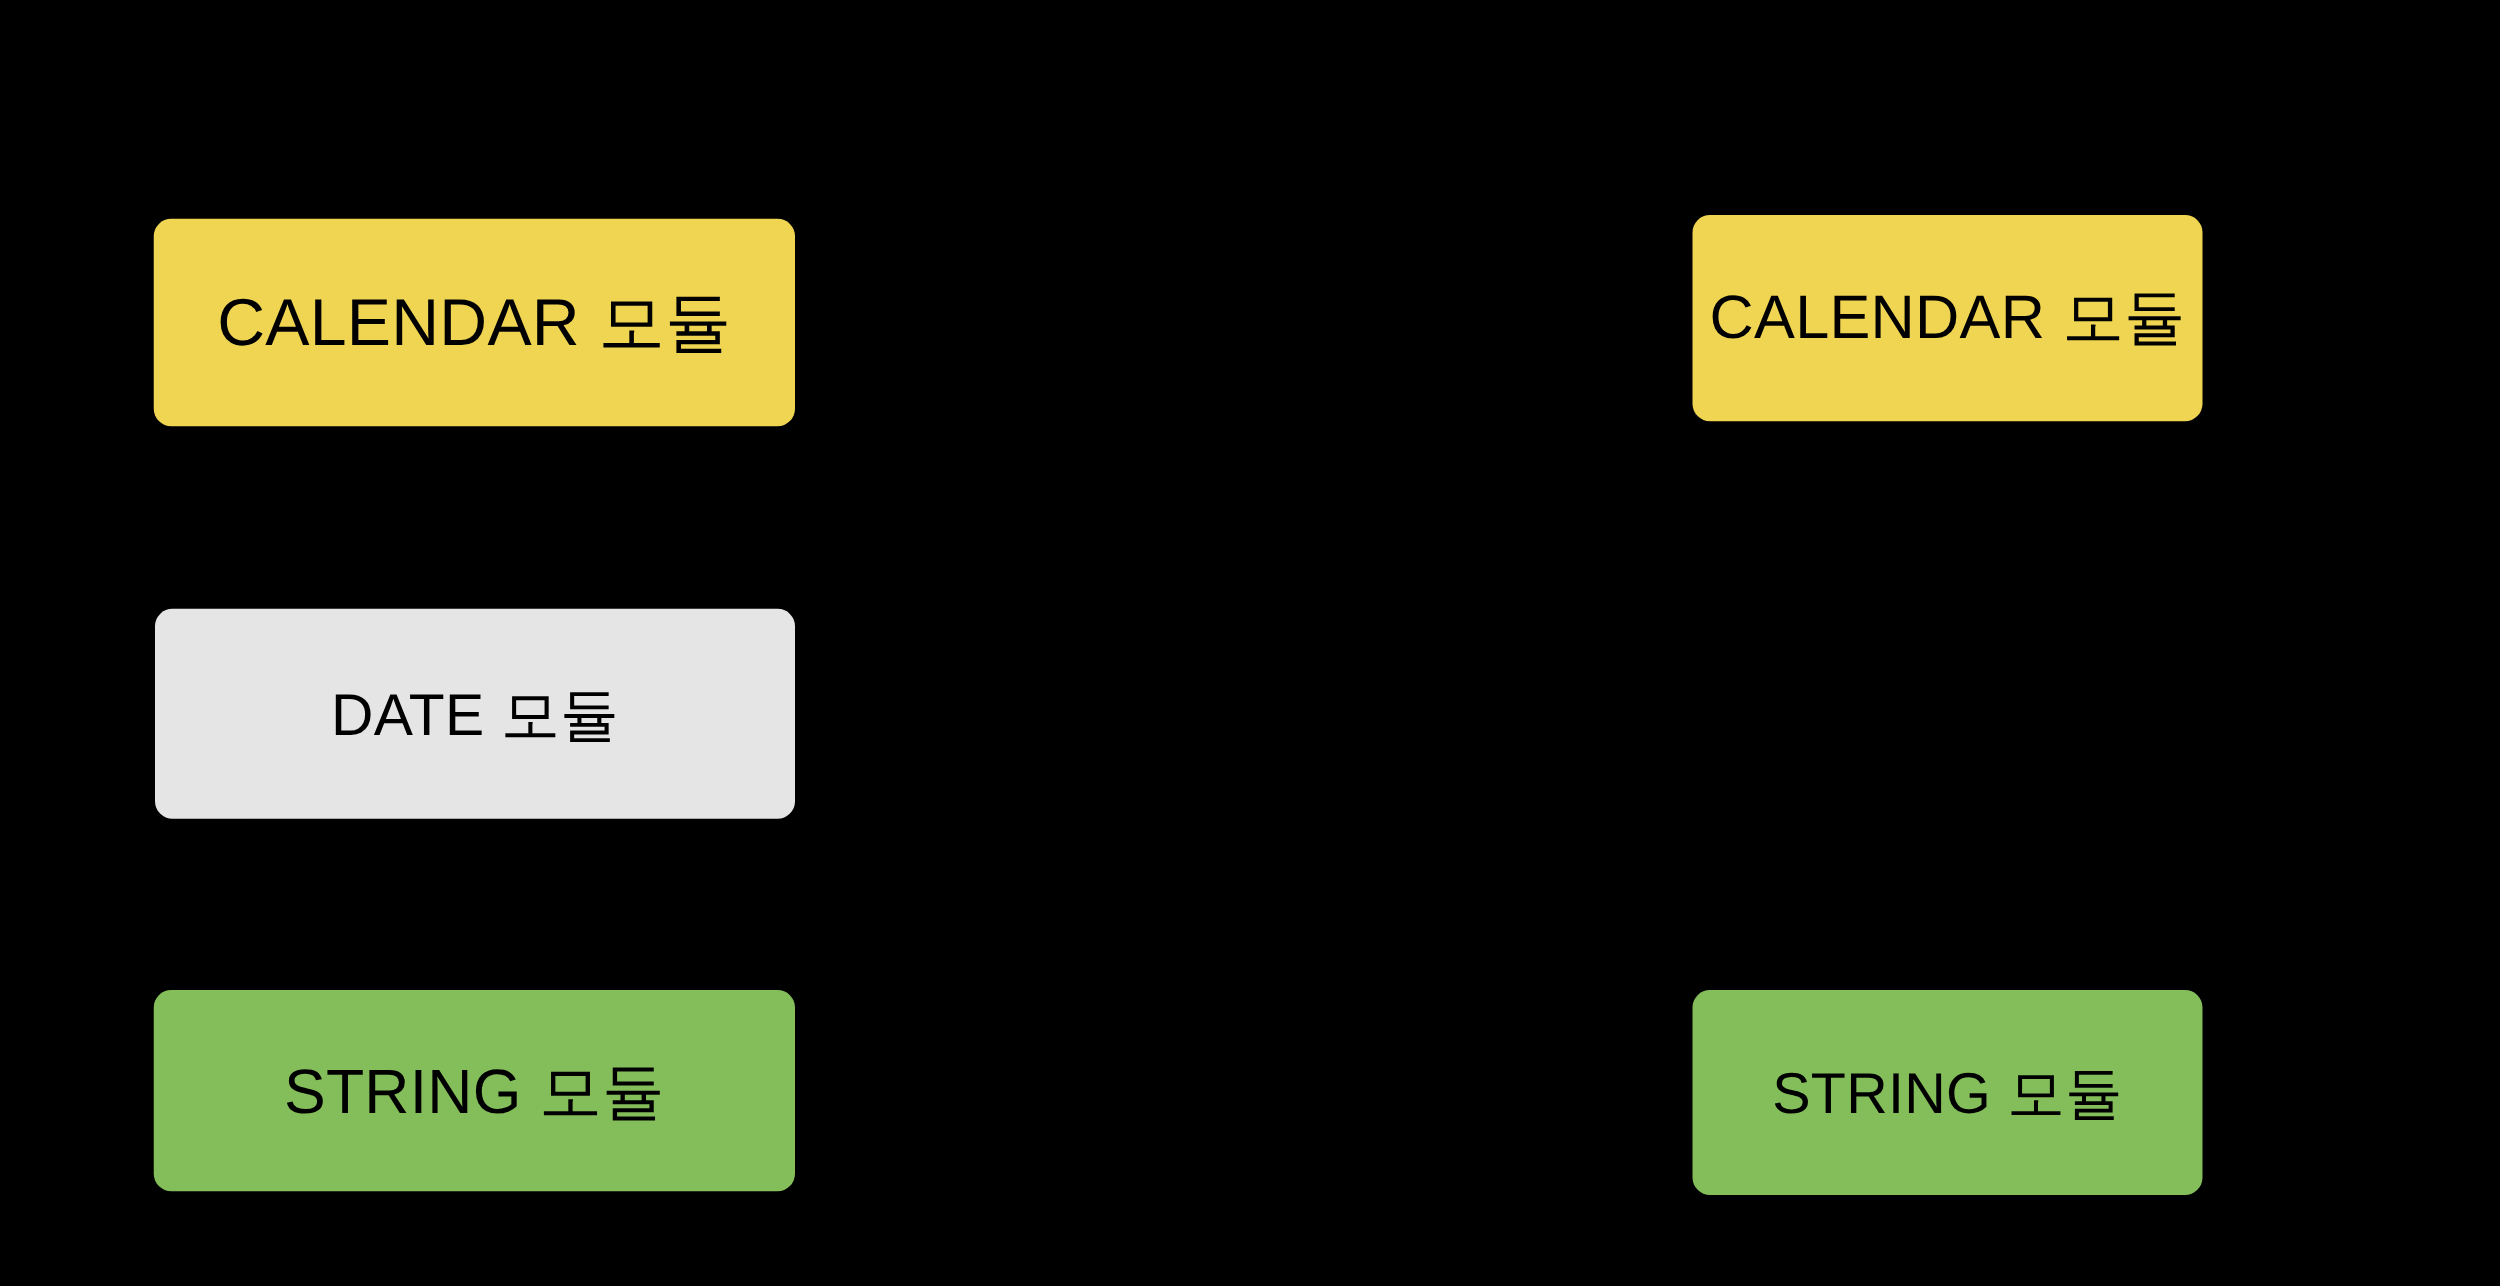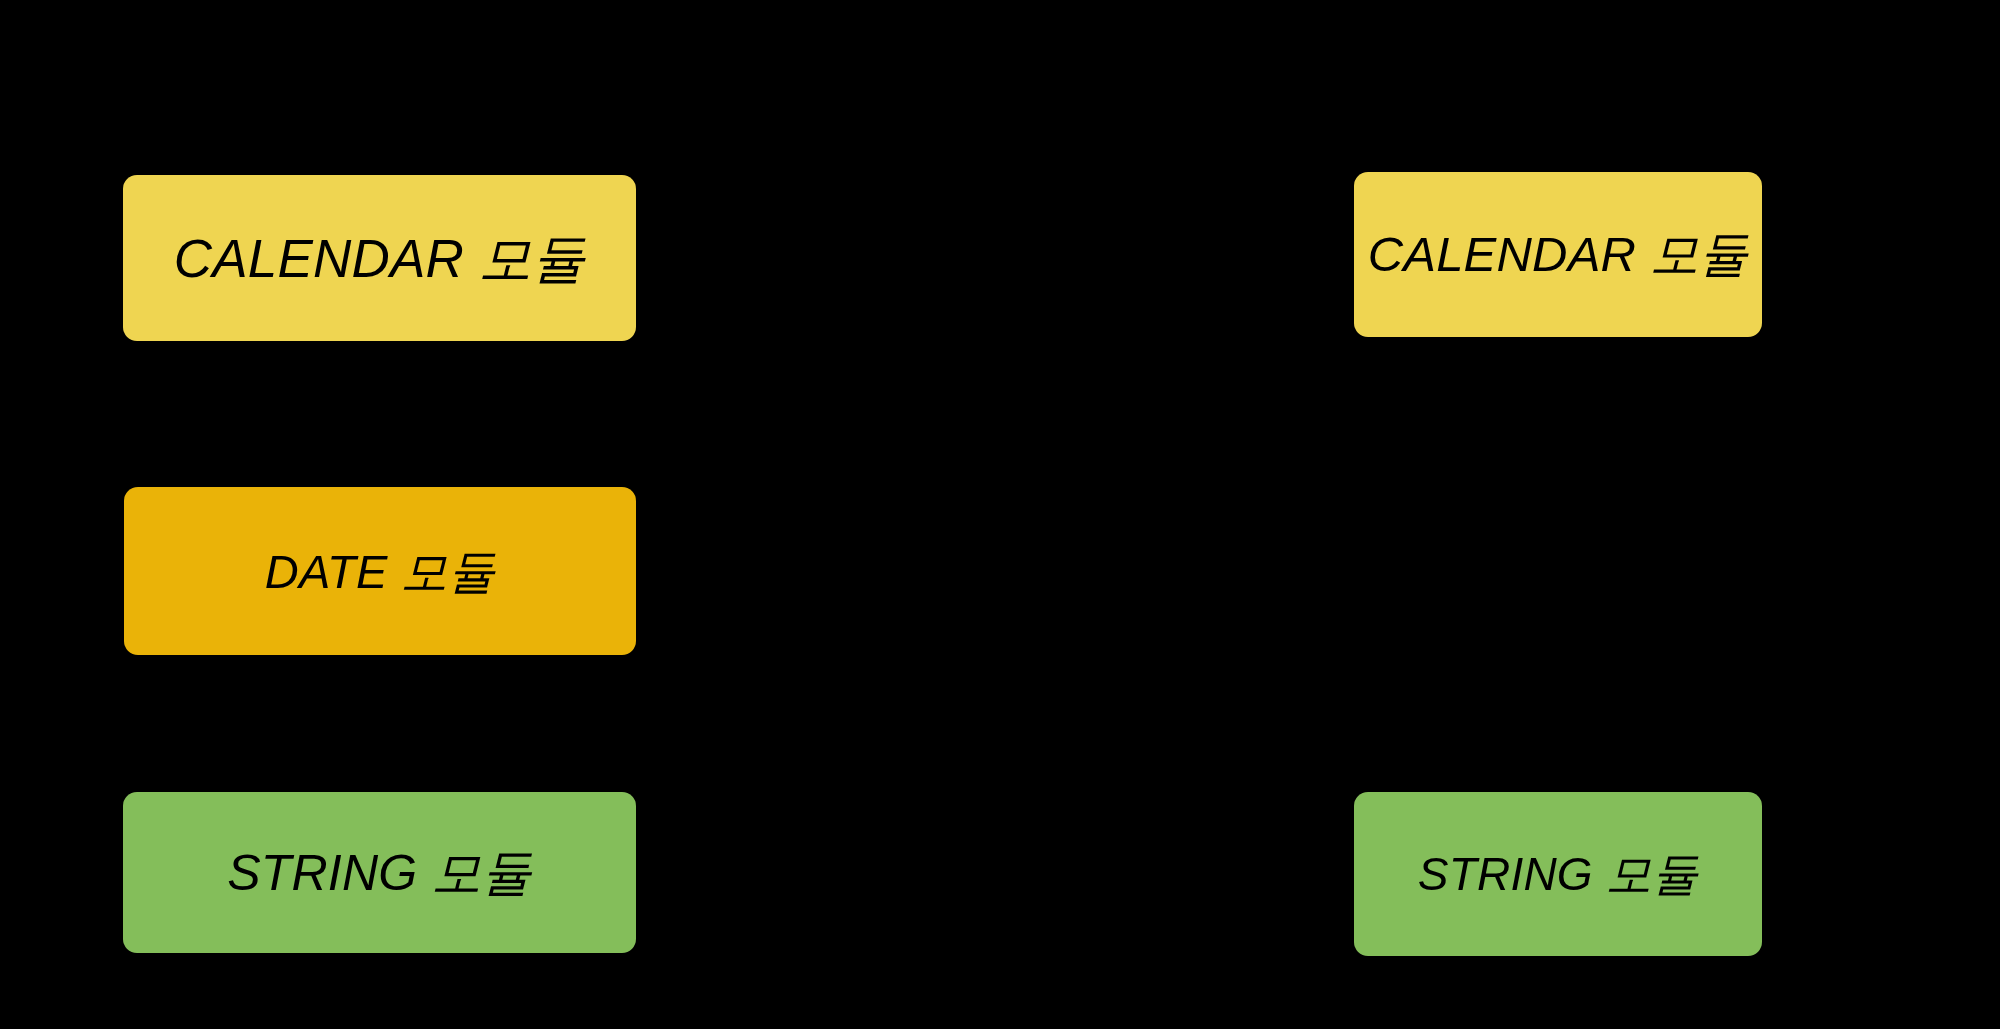--- a/index.html
+++ b/index.html
@@ -22,21 +22,20 @@
     align-items: center;
     justify-content: center;
     box-sizing: border-box;
     border-radius: 14px;
     color: #000000;
     font-weight: 400;
     letter-spacing: 0.2px;
     line-height: 1;
     white-space: nowrap;
     text-align: center;
-    font-style: italic;
     -webkit-font-smoothing: antialiased;
   }
   
   .col-left  { left: 123px; width: 513px; }
   
   .col-right { left: 1354px; width: 408px; }
 
   .row-calendar-left { top: 175px;  height: 166px; }
   .row-date-left     { top: 487px;  height: 168px; left: 124px; width: 512px; }
   .row-string-left   { top: 792px;  height: 161px; }
@@ -52,21 +51,21 @@
 </style>
 </head>
 <body style="background: rgb(0, 0, 0);">
 
 <div id="canvas" style="background: rgb(0, 0, 0);">
 
   <div class="module-box col-left row-calendar-left fs-yellow-left" style="background-color: rgb(239, 213, 81); color: rgb(0, 0, 0);">
     <span>CALENDAR 모듈</span>
   </div>
 
-  <div class="module-box col-left row-date-left fs-orange-left" style="background-color: #eab308; color: rgb(0, 0, 0);">
+  <div class="module-box col-left row-date-left fs-orange-left" style="background-color: #e5e5e5; color: rgb(0, 0, 0);">
     <span>DATE 모듈</span>
   </div>
 
   <div class="module-box col-left row-string-left fs-green-left" style="background-color: rgb(132, 190, 90); color: rgb(0, 0, 0);">
     <span>STRING 모듈</span>
   </div>
 
   <div class="module-box col-right row-calendar-right fs-yellow-right" style="background-color: rgb(239, 213, 81); color: rgb(0, 0, 0);">
     <span>CALENDAR 모듈</span>
   </div>

